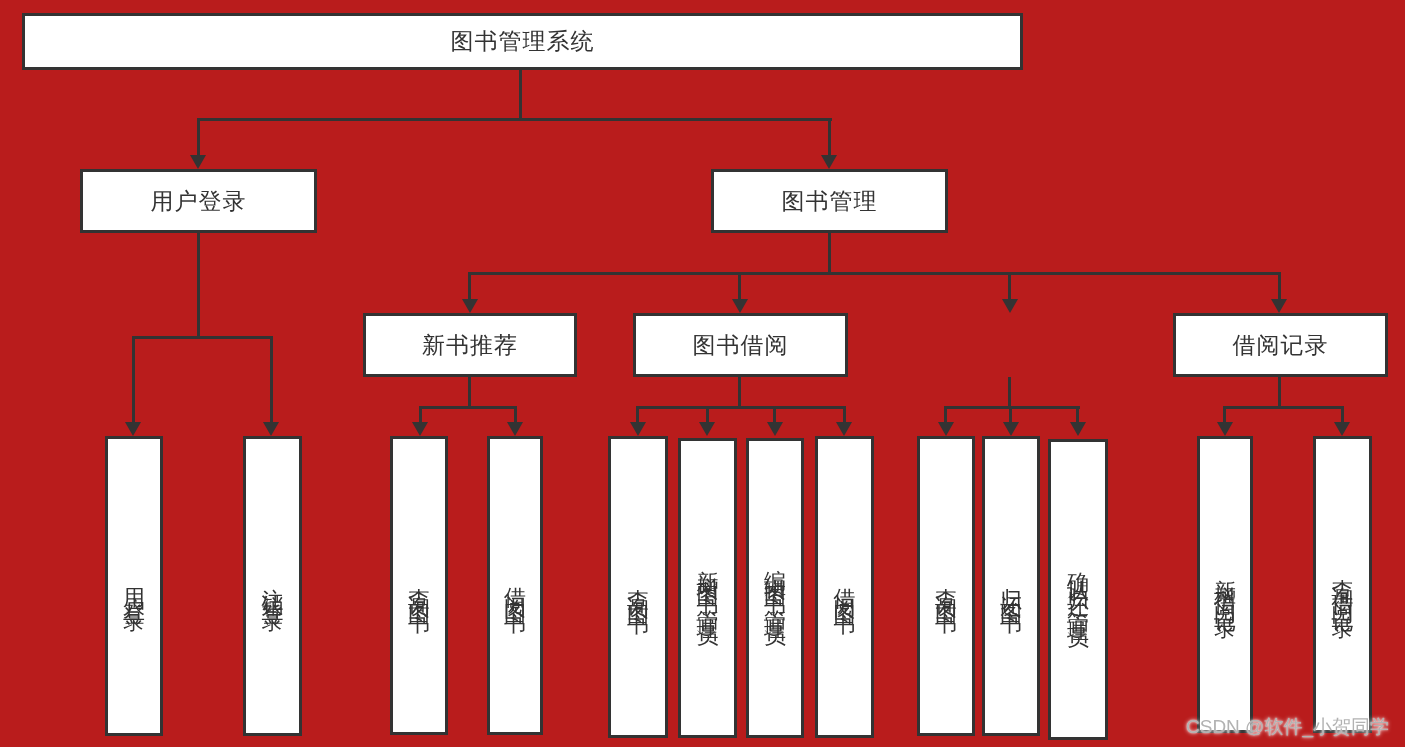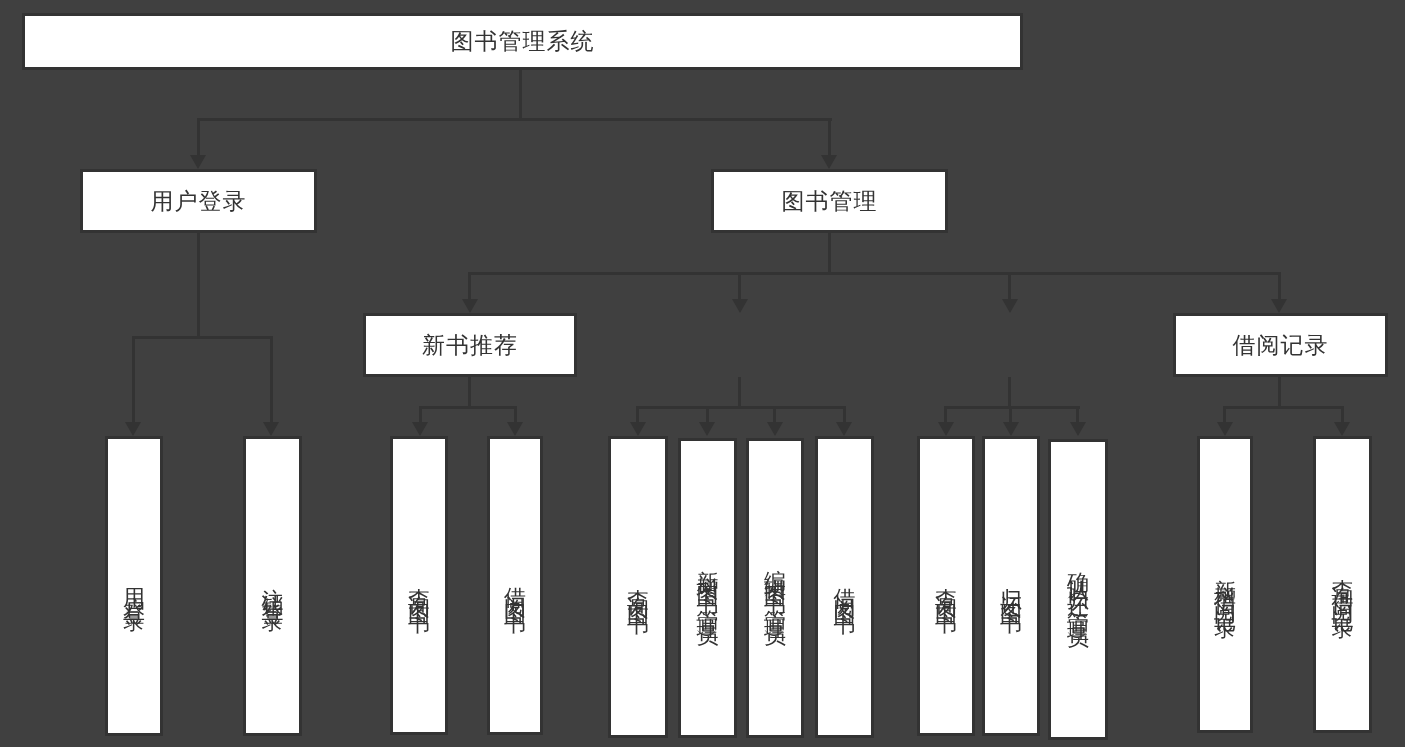--- a/index.html
+++ b/index.html
@@ -1,18 +1,18 @@
 <!DOCTYPE html>
 <html style="--line: #333333; --txt: #333333; --wm: #b2b2b2;"><head>
 <meta charset="utf-8">
 <style>
   :root{ --line:#333333; --txt:#333333; --wm:#b2b2b2; }
   html,body{margin:0;padding:0;background:#fff;}
   .canvas{
-    position:relative; width:1405px; height:747px; background:#404040;
+    position:relative; width:1405px; height:747px; background:#b91c1c;
     font-family:"Liberation Sans", sans-serif; overflow:hidden;
   }
   .vl{position:absolute; width:3px; background:var(--line);}
   .hl{position:absolute; height:3px; background:var(--line);}
   .ah{position:absolute; width:0; height:0;
       border-left:8px solid transparent; border-right:8px solid transparent;
       border-top:14px solid var(--line);}
   .box{
     position:absolute; box-sizing:border-box; background:#fff;
     border:3px solid var(--line); color:var(--txt);
@@ -102,20 +102,23 @@
   </div>
 
   <div class="box" style="left:363px;top:313px;width:214px;height:64px">
     <span>新书推荐</span>
   </div>
 
   <div class="box" style="left:711px;top:169px;width:237px;height:64px">
     <span>图书管理</span>
   </div>
 
+  <div class="box" style="left:633px;top:313px;width:215px;height:64px">
+    <span>图书借阅</span>
+  </div>
 
 
   <div class="box" style="left:1173px;top:313px;width:215px;height:64px">
     <span>借阅记录</span>
   </div>
 
   <div class="box leaf" style="left:105px;top:436px;width:58px;height:300px">
     <span class="vtext">用户登录</span>
   </div>
 
@@ -160,14 +163,15 @@
   </div>
 
   <div class="box leaf" style="left:1197px;top:436px;width:56px;height:297px">
     <span class="vtext">新增借阅记录</span>
   </div>
 
   <div class="box leaf" style="left:1313px;top:436px;width:59px;height:297px">
     <span class="vtext">查询借阅记录</span>
   </div>
 
+  <div class="watermark">CSDN @软件_小贺同学</div>
 
 </div>
 
 </body></html>

